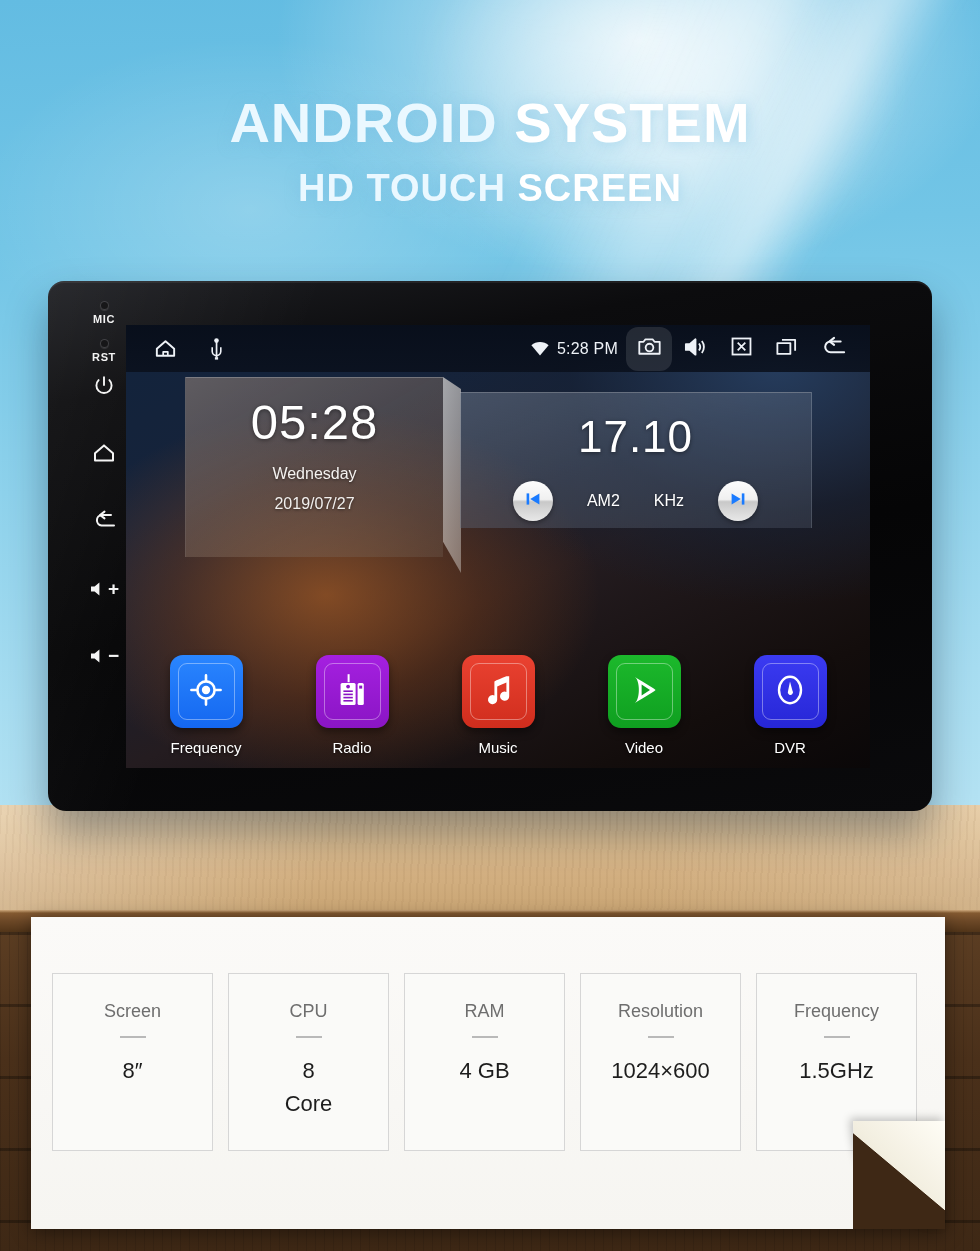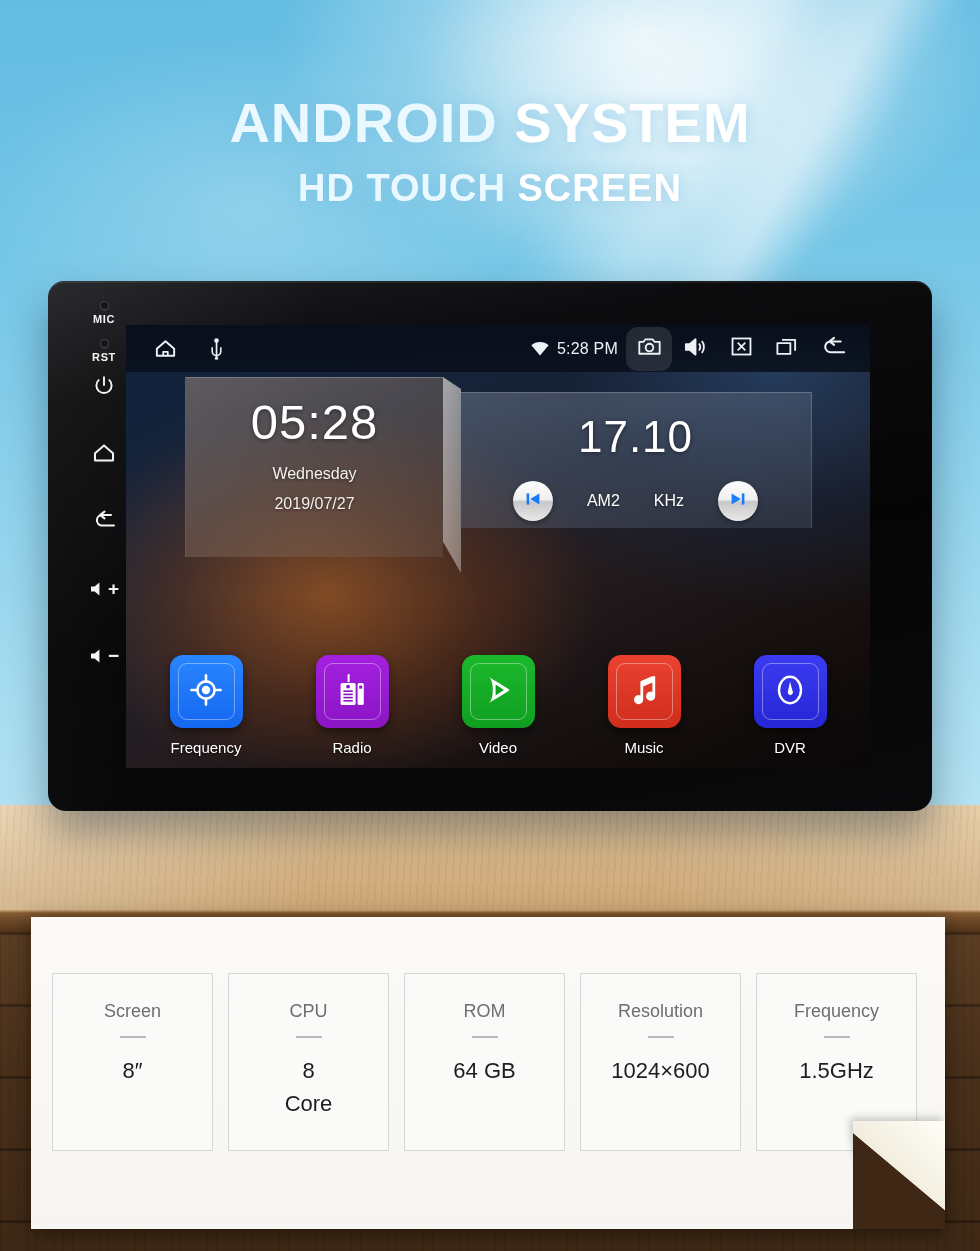--- a/index.html
+++ b/index.html
@@ -442,40 +442,40 @@
               <rect x="10.4" y="29" width="9.4" height="1.6"></rect>
             </g>
             <circle cx="15.1" cy="15.6" r="1.9" fill="#8a15c4"></circle>
           </svg>
         </span>
       </div>
       <div class="app-label">Radio</div>
     </div>
 
     <div class="app">
+      <div class="app-tile" style="background:linear-gradient(180deg,#ea4231 0%,#d02d1d 100%)">
+        <span>
+          <svg width="38" height="38" viewBox="0 0 38 38" fill="#ffffff">
+            <path d="M27.4 5.2 C22 7.4 17.6 9 15.4 10.4 v14 a4.6 4.6 0 1 0 2.8 4.2 V15.6 c2.8 -1.6 6.2 -3 9.2 -4.2 v9.6 a4.6 4.6 0 1 0 2.8 4.2 V5.2 Z"></path>
+          </svg>
+        </span>
+      </div>
+      <div class="app-label">Music</div>
+    </div>
+
+    <div class="app">
       <div class="app-tile" style="background:linear-gradient(180deg,#1cb92c 0%,#0f9f20 100%)">
         <span>
           <svg width="40" height="40" viewBox="0 0 40 40" fill="#ffffff">
             <path d="M11 7 C16.2 11 16.2 29 11 33 C14.6 30.4 29 22.6 31.6 20 C29 17.4 14.6 9.6 11 7 Z"></path>
             <path d="M17.6 14.4 L17.6 25.6 L26 20 Z" fill="#0f9f20"></path>
           </svg>
         </span>
       </div>
       <div class="app-label">Video</div>
-    </div>
-
-    <div class="app">
-      <div class="app-tile" style="background:linear-gradient(180deg,#ea4231 0%,#d02d1d 100%)">
-        <span>
-          <svg width="38" height="38" viewBox="0 0 38 38" fill="#ffffff">
-            <path d="M27.4 5.2 C22 7.4 17.6 9 15.4 10.4 v14 a4.6 4.6 0 1 0 2.8 4.2 V15.6 c2.8 -1.6 6.2 -3 9.2 -4.2 v9.6 a4.6 4.6 0 1 0 2.8 4.2 V5.2 Z"></path>
-          </svg>
-        </span>
-      </div>
-      <div class="app-label">Music</div>
     </div>
 
     <div class="app">
       <div class="app-tile" style="background:linear-gradient(180deg,#3b3bf2 0%,#2626d6 100%)">
         <span>
           <svg width="38" height="38" viewBox="0 0 38 38" fill="none" stroke="#ffffff" stroke-width="2.4">
             <ellipse cx="19" cy="19" rx="11" ry="13.2"></ellipse>
             <path d="M19 10.4 L21.4 19.6 a2.6 2.6 0 1 1 -4.4 0.6 Z" fill="#ffffff" stroke="none"></path>
           </svg>
         </span>
@@ -495,26 +495,26 @@
       <div class="card-value">8″</div>
     </div>
 
     <div class="card">
       <div class="card-label">CPU</div>
       <div class="card-rule"></div>
       <div class="card-value" style="white-space:pre-line">8
 Core</div>
     </div>
 
-
     <div class="card">
-      <div class="card-label">ROM</div>
+      <div class="card-label">RAM</div>
       <div class="card-rule"></div>
-      <div class="card-value">64 GB</div>
-    </div>
+      <div class="card-value">4 GB</div>
+    </div>
+
 
     <div class="card">
       <div class="card-label">Resolution</div>
       <div class="card-rule"></div>
       <div class="card-value">1024×600</div>
     </div>
 
     <div class="card">
       <div class="card-label">Frequency</div>
       <div class="card-rule"></div>

